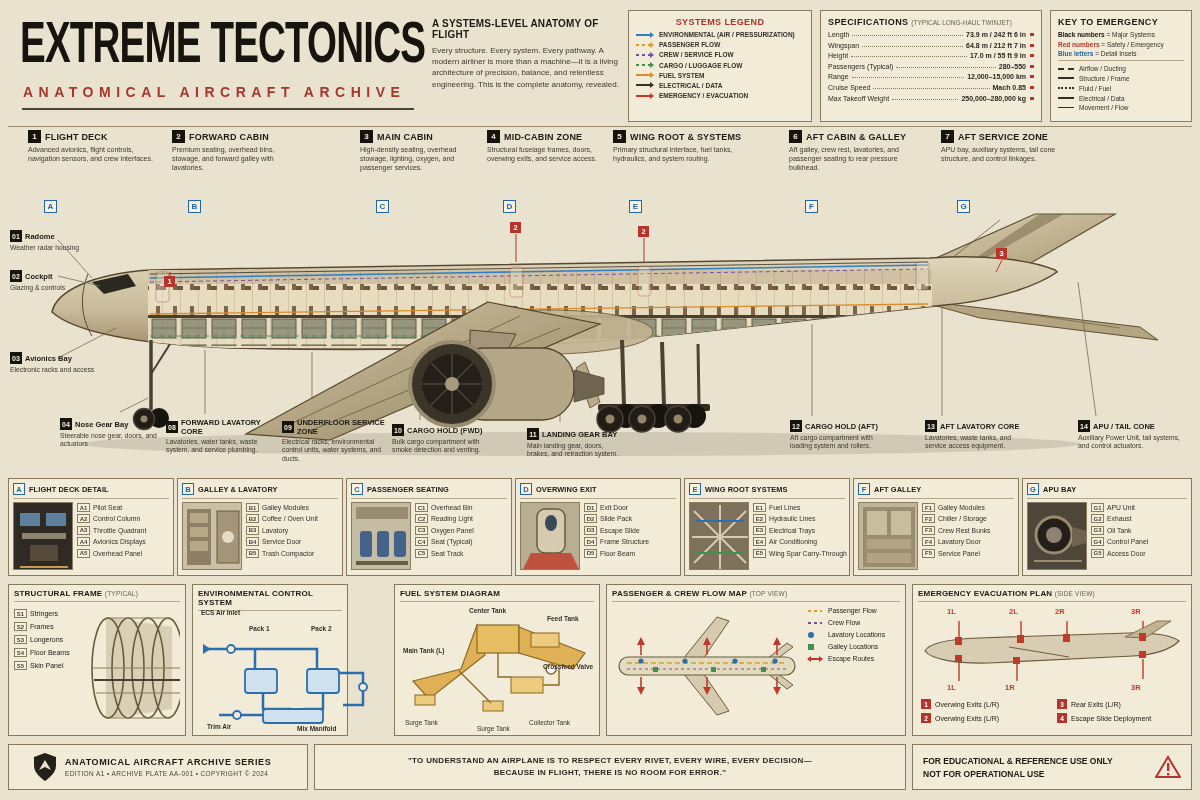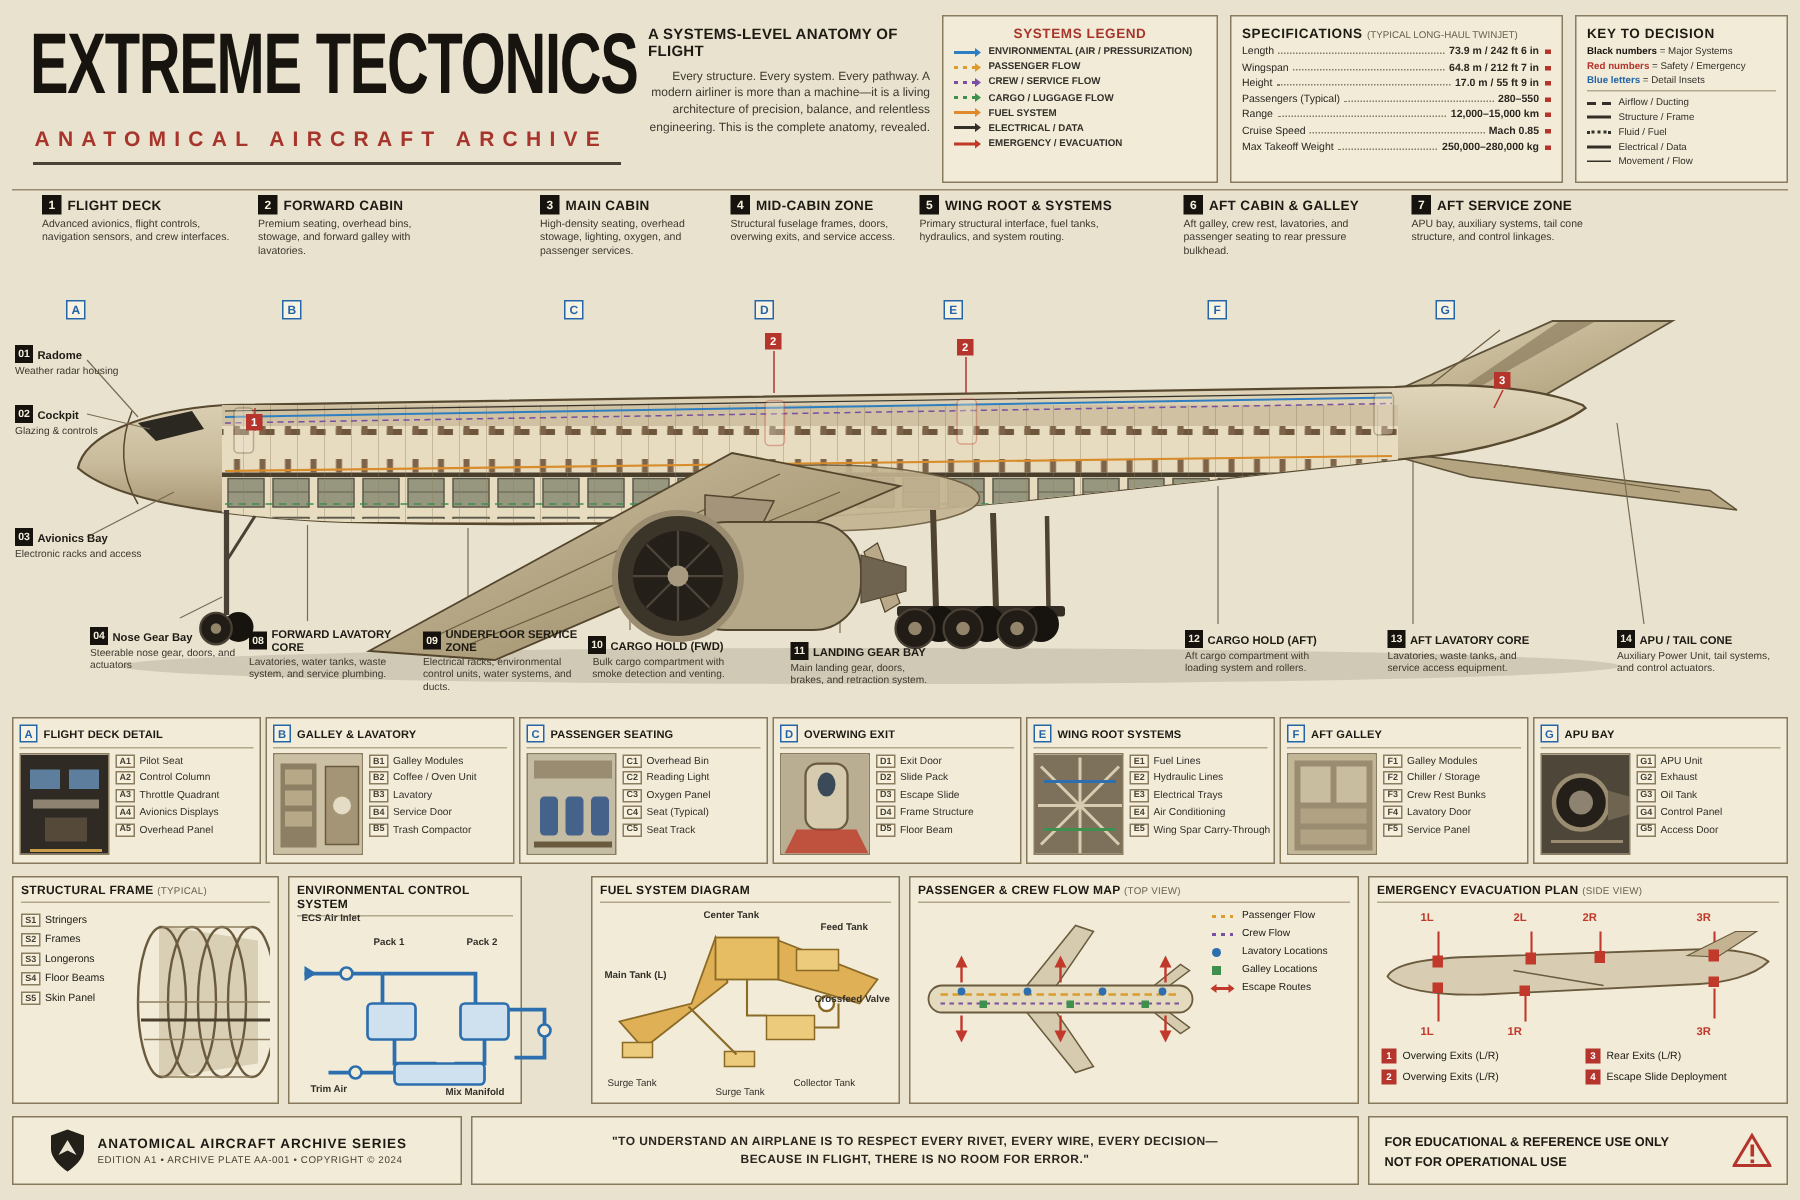--- a/index.html
+++ b/index.html
@@ -8,21 +8,21 @@
   .poster { position:relative; width:1200px; height:800px; background:#e9e2cf; overflow:hidden; color:#1d1a14; margin:0 auto; }
   .abs { position:absolute; }
 
   
   .main-title { left:20px; top:8px; font-size:47px; font-weight:900; letter-spacing:-1px; color:#17140f;
                 transform:scale(0.82,1.22); transform-origin:left top; white-space:nowrap; }
   .main-subtitle { left:23px; top:84px; font-size:14px; font-weight:bold; letter-spacing:5.5px; color:#a8352c; white-space:nowrap; }
   .title-rule { left:22px; top:108px; width:392px; height:2px; background:#4a4336; }
   .intro { left:432px; top:18px; width:188px; }
   .intro-title { font-size:10px; font-weight:bold; letter-spacing:.2px; margin-bottom:5px; }
-  .intro-text { font-size:8px; line-height:1.4; color:#3d382e;text-align:right; }
+  .intro-text { font-size:8px; line-height:1.4; color:#3d382e; }
 
   .hbox { border:1px solid #8a7c60; background:#f1ebd8; box-shadow:0 0 0 3px #f1ebd8 inset; padding:6px 7px 4px; }
   .hbox-title { font-size:9px; font-weight:bold; letter-spacing:.4px; text-align:center; color:#a8352c; margin-bottom:4px; }
   .hbox-title.dark { color:#1d1a14; text-align:left; }
   .hbox-sub { font-size:6.5px; font-weight:normal; color:#6b6150; letter-spacing:0; }
 
   .legend-row { display:flex; align-items:center; margin-bottom:3.2px; }
   .lg-glyph { position:relative; width:18px; height:2px; margin-right:5px; flex:0 0 18px; }
   .lg-glyph .bar { display:block; width:15px; height:2px; background:currentColor; }
   .lg-glyph.dash .bar { background:repeating-linear-gradient(90deg, currentColor 0 3px, transparent 3px 6px); }
@@ -225,21 +225,21 @@
       </div>
     <div class="spec-row">
         <span class="spec-label">Max Takeoff Weight</span>
         <span class="spec-lead"></span>
         <span class="spec-value">250,000–280,000 kg</span>
         <span class="spec-tick"></span>
       </div>
   </div>
 
   <div class="abs hbox" style="left:1050px; top:10px; width:142px; height:112px;">
-    <div class="hbox-title dark">KEY TO DECISION</div>
+    <div class="hbox-title dark">KEY TO EMERGENCY</div>
     <div class="key-def"><span class="key-term kt-black">Black numbers</span> <span>= Major Systems</span></div>
     <div class="key-def"><span class="key-term kt-red">Red numbers</span> <span>= Safety / Emergency</span></div>
     <div class="key-def"><span class="key-term kt-blue">Blue letters</span> <span>= Detail Insets</span></div>
     <div class="key-divider"></div>
     <div class="key-line-row">
         <span class="kl-glyph kl-2"></span>
         <span class="key-line-label">Airflow / Ducting</span>
       </div>
     <div class="key-line-row">
         <span class="kl-glyph kl-1"></span>
@@ -498,21 +498,21 @@
       </div>
     <div class="callout-desc">Lavatories, water tanks, waste system, and service plumbing.</div>
   </div>
   <div class="abs callout" style="left:282px; top:418px; width:104px;">
     <div class="callout-head">
         <span class="chip-num">09</span>
         <span class="callout-title">UNDERFLOOR SERVICE ZONE</span>
       </div>
     <div class="callout-desc">Electrical racks, environmental control units, water systems, and ducts.</div>
   </div>
-  <div class="abs callout" style="left:392px; top:424px; width:94px;text-align:center;">
+  <div class="abs callout" style="left:392px; top:424px; width:94px;">
     <div class="callout-head">
         <span class="chip-num">10</span>
         <span class="callout-title">CARGO HOLD (FWD)</span>
       </div>
     <div class="callout-desc">Bulk cargo compartment with smoke detection and venting.</div>
   </div>
   <div class="abs callout" style="left:527px; top:428px; width:100px;">
     <div class="callout-head">
         <span class="chip-num">11</span>
         <span class="callout-title">LANDING GEAR BAY</span>

